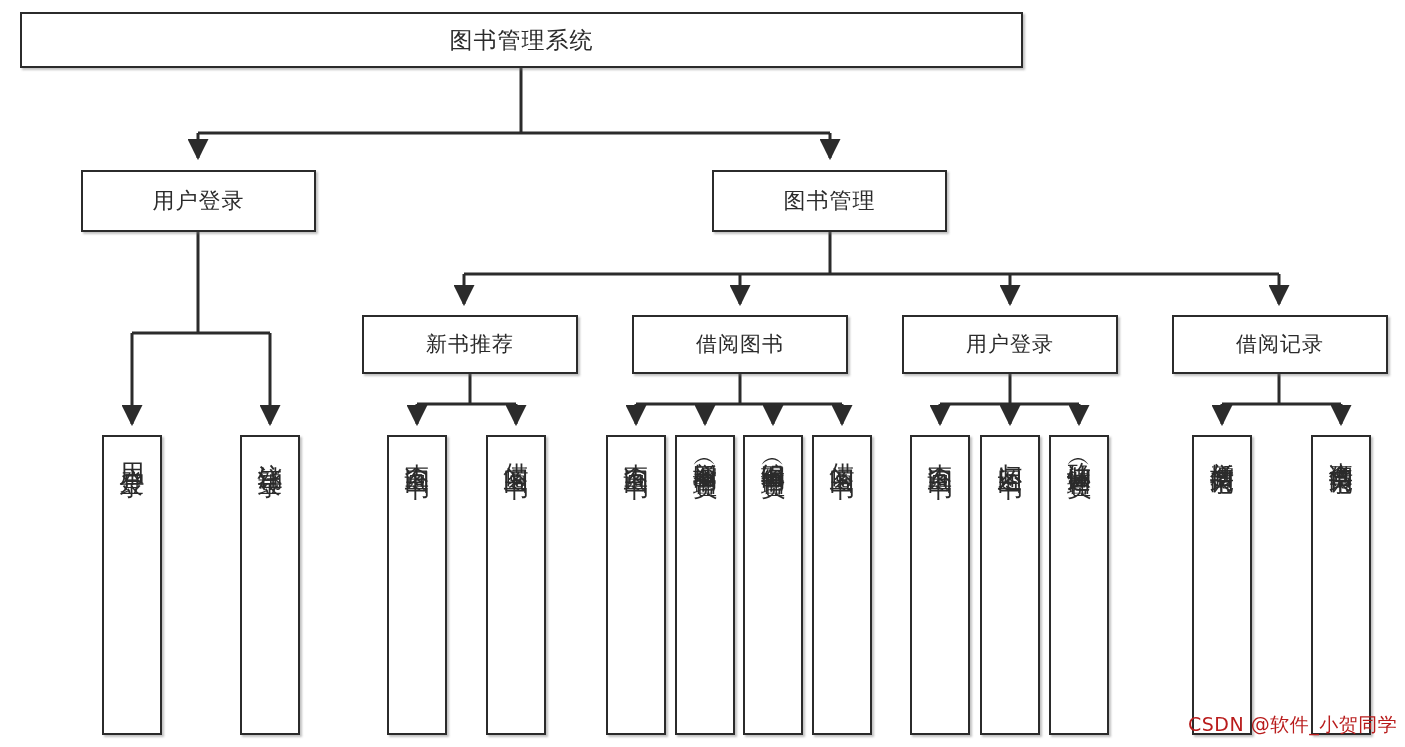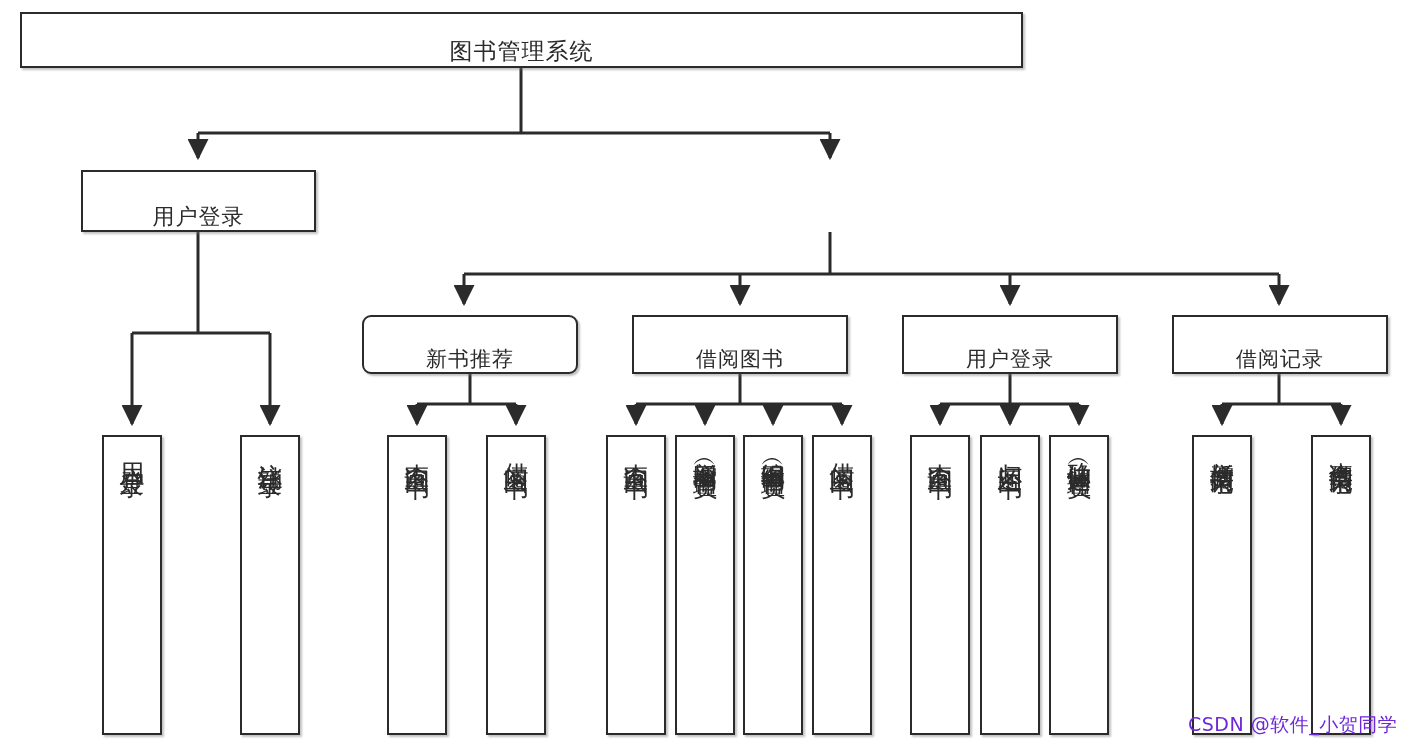--- a/index.html
+++ b/index.html
@@ -23,21 +23,21 @@
     width: 1405px;
     height: 747px;
     pointer-events: none;
   }
   .node {
     position: absolute;
     box-sizing: border-box;
     border: 2px solid #2b2b2b;
     background: #ffffff;
     display: flex;
-    align-items: flex-end;
+    align-items: center;
     justify-content: center;
     box-shadow: 2px 2px 2px rgba(120,120,120,0.45);
     z-index: 2;
   }
   .node-label {
     color: #2b2b2b;
     letter-spacing: 1px;
     line-height: 1.25;
     white-space: nowrap;
   }
@@ -60,21 +60,21 @@
   }
   .node.leaf.tall-text .node-label {
     font-size: 24px;
     letter-spacing: 2px;
   }
   .watermark {
     position: absolute;
     left: 1188px;
     top: 712px;
     font-size: 19px;
-    color: #6d28d9;
+    color: #b91c1c;
     letter-spacing: 0.5px;
     z-index: 5;
     white-space: nowrap;
   }
 </style>
 </head>
 <body>
 
 <div id="canvas">
 
@@ -128,22 +128,25 @@
     </g>
   </svg>
 
   <div class="node root" style="left:20px; top:12px; width:1003px; height:56px;">
     <span class="node-label">图书管理系统</span>
   </div>
 
   <div class="node level2" style="left:81px; top:170px; width:235px; height:62px;">
     <span class="node-label">用户登录</span>
   </div>
-
-  <div class="node level3" style="left:362px; top:315px; width:216px; height:59px;border-radius:9px;">
+  <div class="node level2" style="left:712px; top:170px; width:235px; height:62px;">
+    <span class="node-label">图书管理</span>
+  </div>
+
+  <div class="node level3" style="left:362px; top:315px; width:216px; height:59px;">
     <span class="node-label">新书推荐</span>
   </div>
   <div class="node level3" style="left:632px; top:315px; width:216px; height:59px;">
     <span class="node-label">借阅图书</span>
   </div>
   <div class="node level3" style="left:902px; top:315px; width:216px; height:59px;">
     <span class="node-label">用户登录</span>
   </div>
   <div class="node level3" style="left:1172px; top:315px; width:216px; height:59px;">
     <span class="node-label">借阅记录</span>

